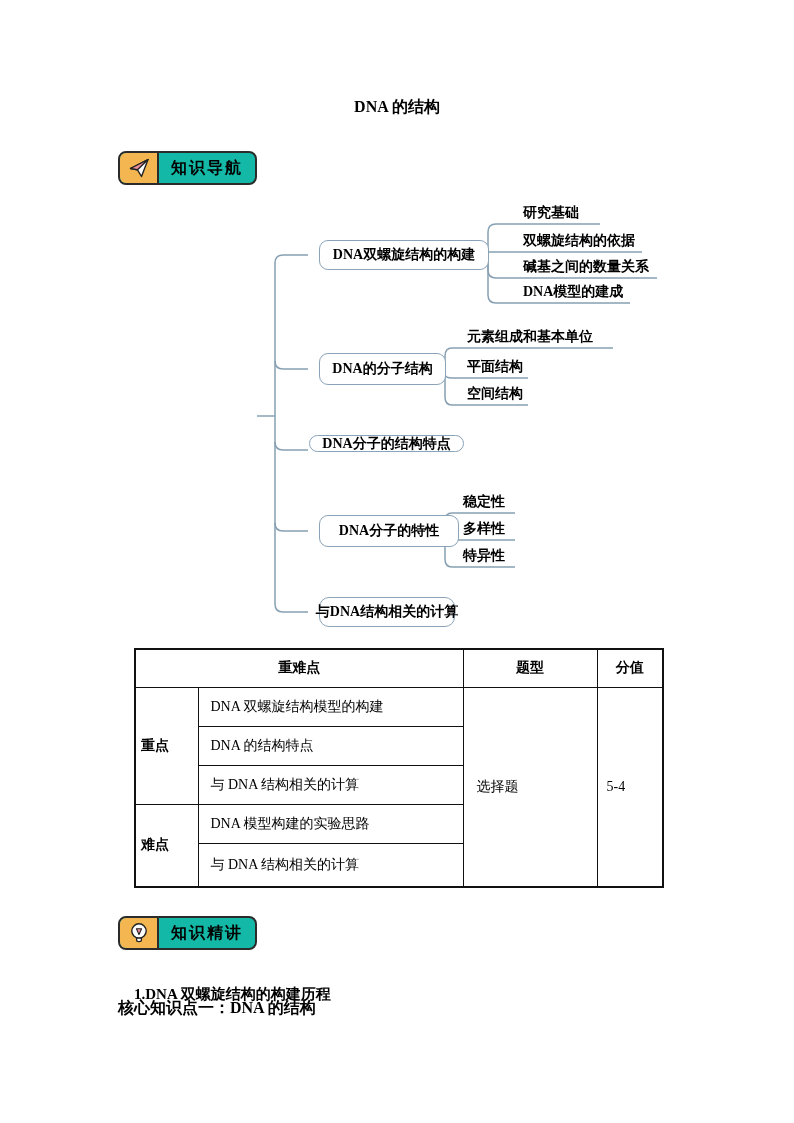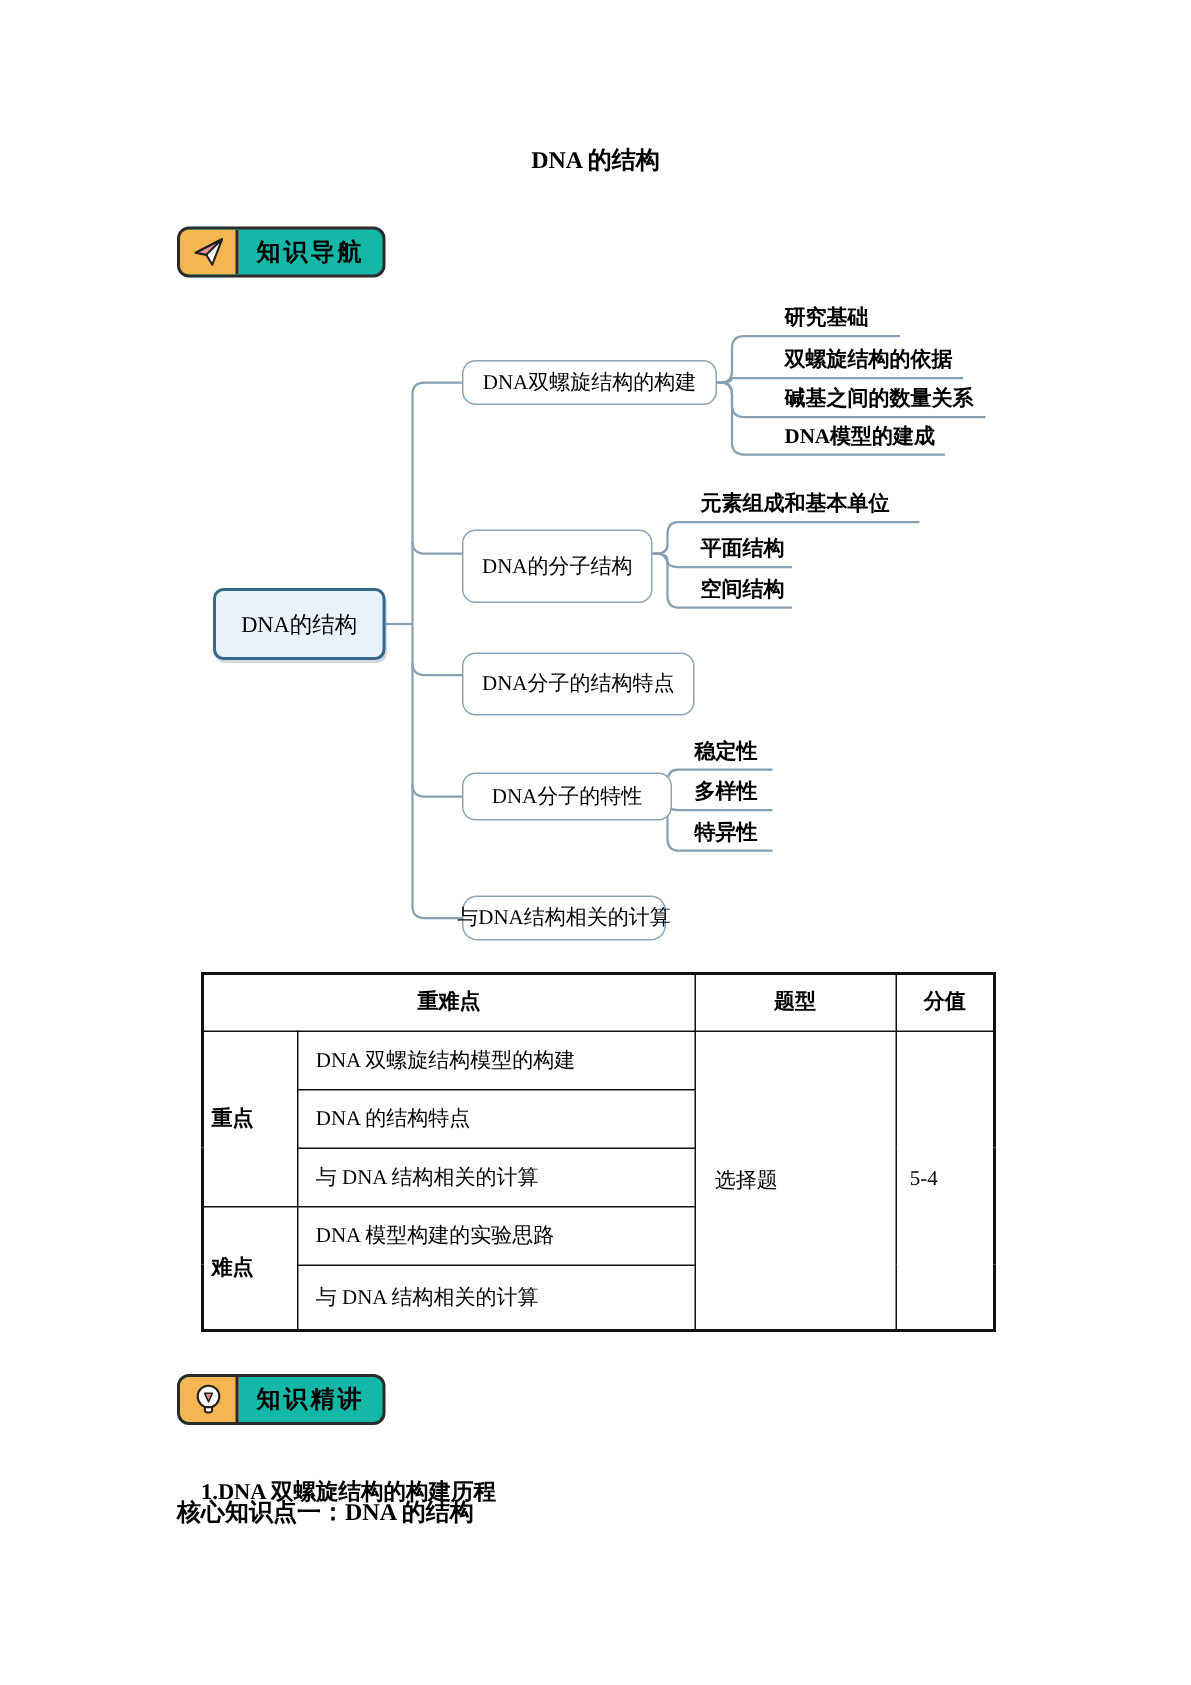--- a/index.html
+++ b/index.html
@@ -68,36 +68,37 @@
   .mm-lines { position: absolute; left: 0; top: 0; }
   .mm-lines path { fill: none; stroke: #87a0b3; stroke-width: 1.5px; }
   .node {
     position: absolute;
     background: #ffffff;
     border: 1.5px solid #8ba3b8;
     border-radius: 9px;
     display: flex;
     align-items: center;
     justify-content: center;
-    font-weight: normal;
+    font-weight: bold;
     font-size: 14px;
     white-space: nowrap;
+    margin-left: 11px;
   }
   .node-root {
     left: 12px; top: 197px;
     width: 115px; height: 48px;
     background: #e9f2fa;
     border: 2.5px solid #35688c;
     border-radius: 7px;
     font-size: 15px;
     box-shadow: 1px 2px 0 rgba(53,104,140,0.25);
   }
   .node-b1 { left: 178px; top: 45px;  width: 170px; height: 30px; }
-  .node-b2 { left: 178px; top: 158px; width: 127px; height: 49px; }
-  .node-b3 { left: 178px; top: 240px; width: 155px; height: 42px; }
+  .node-b2 { left: 178px; top: 158px; width: 127px; height: 32px; }
+  .node-b3 { left: 168px; top: 240px; width: 155px; height: 17px; }
   .node-b4 { left: 178px; top: 320px; width: 140px; height: 32px; }
   .node-b5 { left: 178px; top: 402px; width: 136px; height: 30px; border-radius: 10px; }
   .child {
     position: absolute;
     height: 20px;
     line-height: 20px;
     font-weight: bold;
     font-size: 14px;
     white-space: nowrap;
   }
@@ -183,21 +184,20 @@
 
       <path d="M305,174 L308,174 Q315,174 315,168 L315,161 Q315,153 322,153 L483,153"></path>
       <path d="M305,174 L308,174 Q315,174 315,179 Q315,183 322,183 L398,183"></path>
       <path d="M305,174 L308,174 Q315,174 315,182 L315,202 Q315,210 322,210 L398,210"></path>
 
       <path d="M305,336 L308,336 Q315,336 315,330 L315,326 Q315,318 322,318 L385,318"></path>
       <path d="M305,336 L308,336 Q315,336 315,341 Q315,345 322,345 L385,345"></path>
       <path d="M305,336 L308,336 Q315,336 315,344 L315,364 Q315,372 322,372 L385,372"></path>
     </svg>
 
-    <div class="node node-root">DNA的结构</div>
 
     <div class="node node-b1">DNA双螺旋结构的构建</div>
     <div class="child" style="left:393px; top:8px;">研究基础</div>
     <div class="child" style="left:393px; top:36px;">双螺旋结构的依据</div>
     <div class="child" style="left:393px; top:62px;">碱基之间的数量关系</div>
     <div class="child" style="left:393px; top:87px;">DNA模型的建成</div>
 
     <div class="node node-b2">DNA的分子结构</div>
     <div class="child" style="left:337px; top:132px;">元素组成和基本单位</div>
     <div class="child" style="left:337px; top:162px;">平面结构</div>

